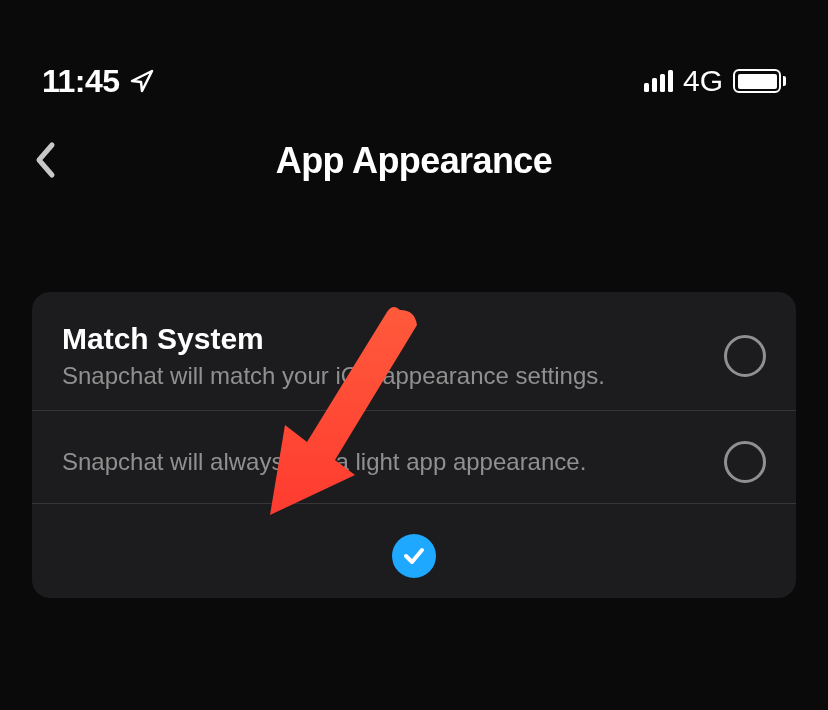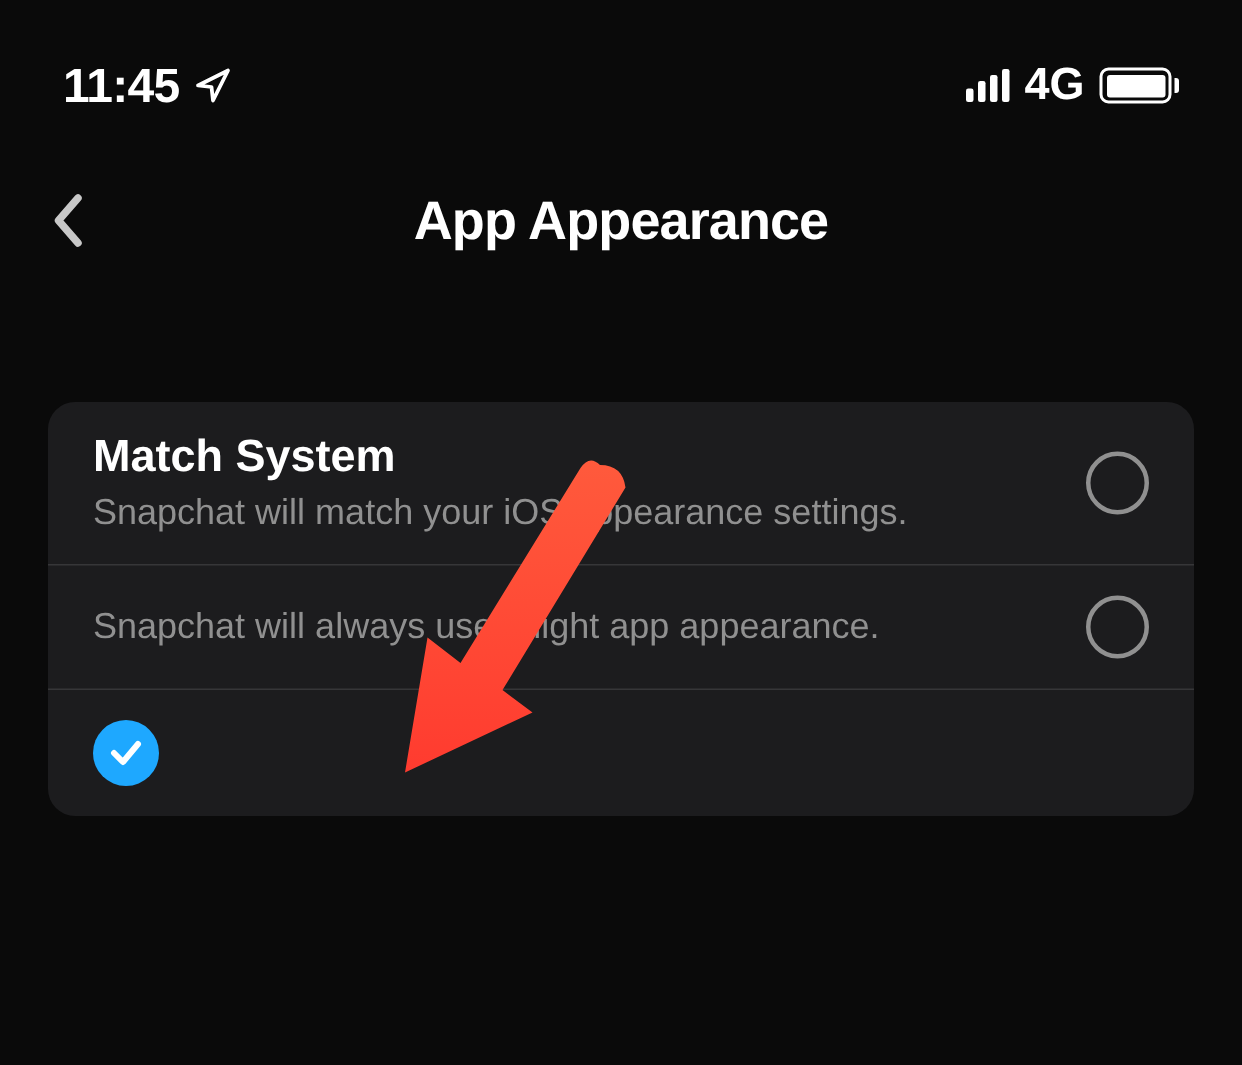--- a/index.html
+++ b/index.html
@@ -15,20 +15,21 @@
       color: #ffffff;
       position: relative;
       overflow: hidden;
     }
     .status-bar {
       display: flex;
       justify-content: space-between;
       align-items: center;
       padding: 36px 42px 0 42px;
       height: 78px;
+      margin-top: 24px;
     }
     .status-left {
       display: flex;
       align-items: center;
       gap: 10px;
     }
     .time {
       font-size: 32px;
       font-weight: 700;
       letter-spacing: -0.5px;
@@ -48,21 +49,21 @@
       gap: 3px;
       height: 22px;
     }
     .signal-bar {
       width: 5px;
       background: #ffffff;
       border-radius: 1.5px;
     }
     .network-type {
       font-size: 30px;
-      font-weight: 700;
+      font-weight: 400;
     }
     .battery {
       display: flex;
       align-items: center;
       gap: 2px;
     }
     .battery-body {
       width: 48px;
       height: 24px;
       border: 2.5px solid #ffffff;
@@ -76,21 +77,20 @@
       border-radius: 2px;
     }
     .battery-tip {
       width: 3px;
       height: 10px;
       background: #ffffff;
       border-radius: 0 2px 2px 0;
     }
     .header {
       display: flex;
-      align-items: center;
       padding: 38px 25px 0 25px;
       position: relative;
       height: 100px;
     }
     .back-button {
       width: 40px;
       height: 40px;
       display: flex;
       align-items: center;
       justify-content: center;
@@ -106,24 +106,25 @@
     }
     .options-container {
       margin: 90px 32px 0 32px;
       background-color: #1c1c1e;
       border-radius: 18px;
       overflow: hidden;
     }
     .option-row {
       display: flex;
       align-items: center;
-      justify-content: flex-start;
+      justify-content: center;
       padding: 20px 30px;
       border-bottom: 1px solid #363638;
       cursor: pointer;
+      margin-top: 10px;
     }
     .option-row:last-child {
       border-bottom: none;
     }
     .option-text {
       flex: 1;
     }
     .option-title {
       font-size: 30px;
       font-weight: 700;

